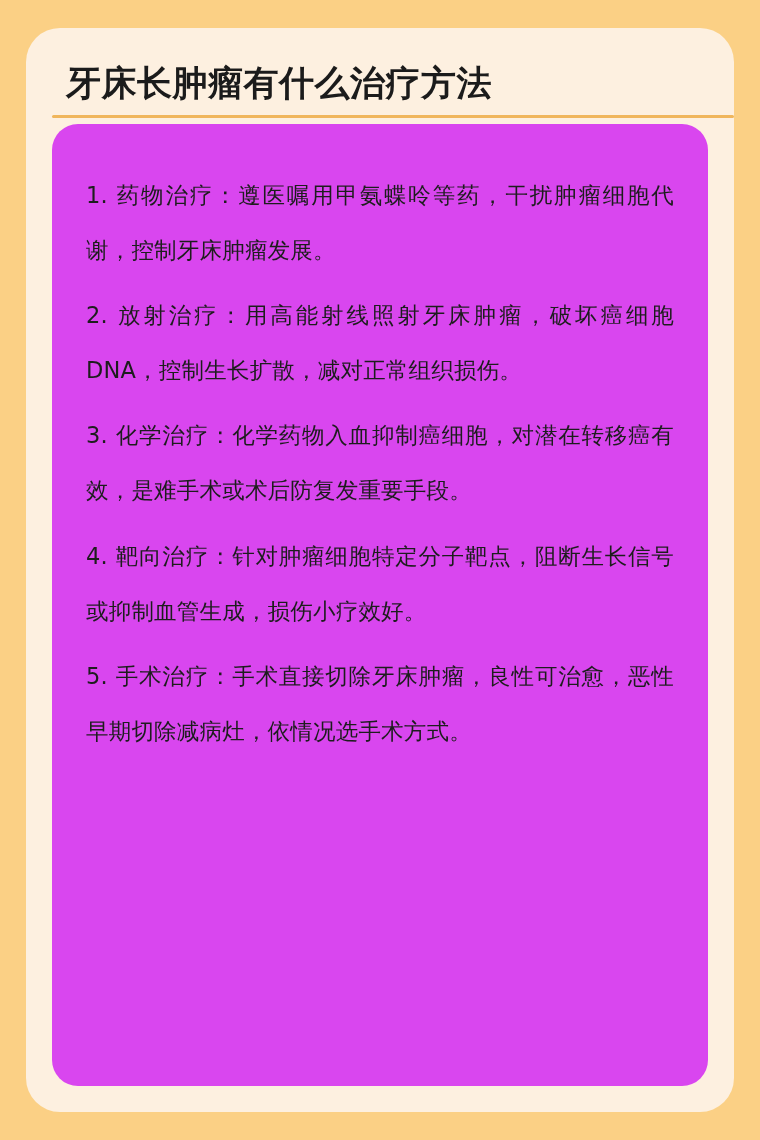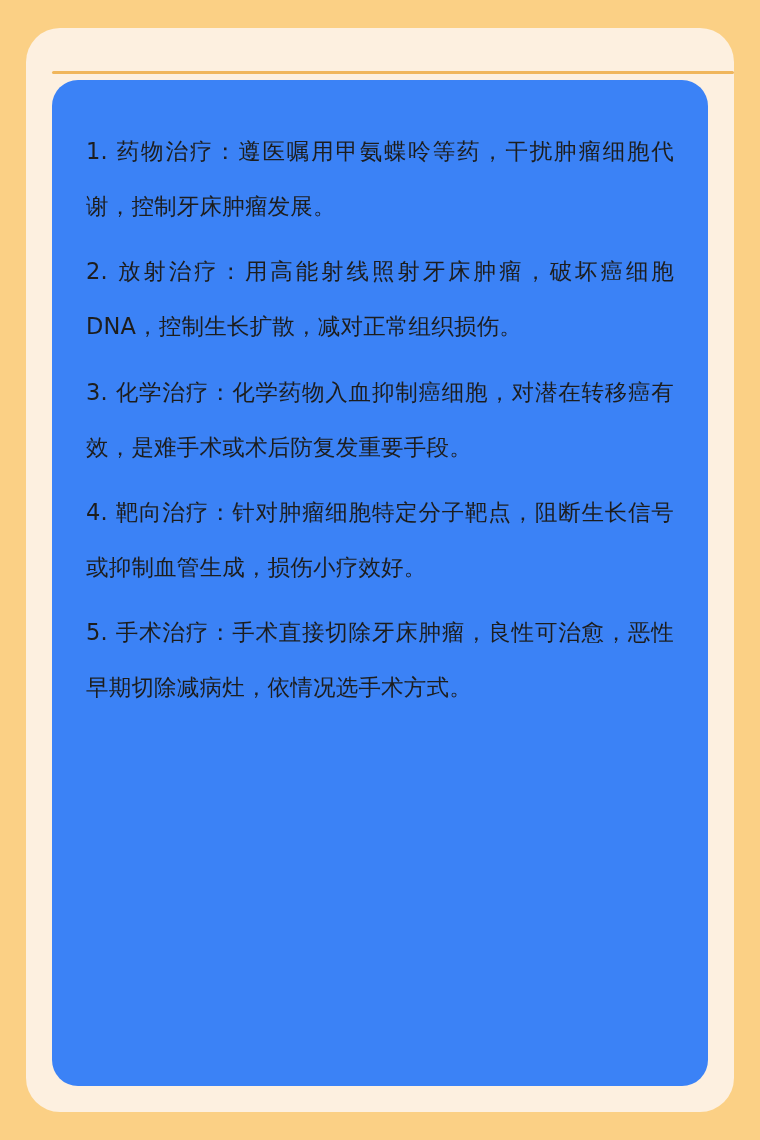--- a/index.html
+++ b/index.html
@@ -50,21 +50,21 @@
     position: absolute;
     left: 0;
     right: -26px;
     bottom: 6px;
     height: 3px;
     background: #f0b65c;
     border-radius: 2px;
   }
   .content-panel {
     flex: 1 1 auto;
-    background: #3b82f6;
+    background: #d946ef;
     border-radius: 26px;
     box-sizing: border-box;
     padding: 44px 34px 30px 34px;
     overflow: hidden;
   }
   .item {
     font-family: "DejaVu Sans", sans-serif;
     font-size: 22.5px;
     line-height: 2.45;
     color: #1d1d1d;
@@ -76,20 +76,21 @@
     margin-bottom: 0;
   }
 </style>
 </head>
 <body>
 
 <div class="poster">
   <div class="card">
 
     <div class="title-bar">
+      <div class="title">牙床长肿瘤有什么治疗方法</div>
       <div class="title-underline"></div>
     </div>
 
     <div class="content-panel">
       <p class="item">1. 药物治疗：遵医嘱用甲氨蝶呤等药，干扰肿瘤细胞代谢，控制牙床肿瘤发展。</p>
       <p class="item">2. 放射治疗：用高能射线照射牙床肿瘤，破坏癌细胞DNA，控制生长扩散，减对正常组织损伤。</p>
       <p class="item">3. 化学治疗：化学药物入血抑制癌细胞，对潜在转移癌有效，是难手术或术后防复发重要手段。</p>
       <p class="item">4. 靶向治疗：针对肿瘤细胞特定分子靶点，阻断生长信号或抑制血管生成，损伤小疗效好。</p>
       <p class="item">5. 手术治疗：手术直接切除牙床肿瘤，良性可治愈，恶性早期切除减病灶，依情况选手术方式。</p>
     </div>

